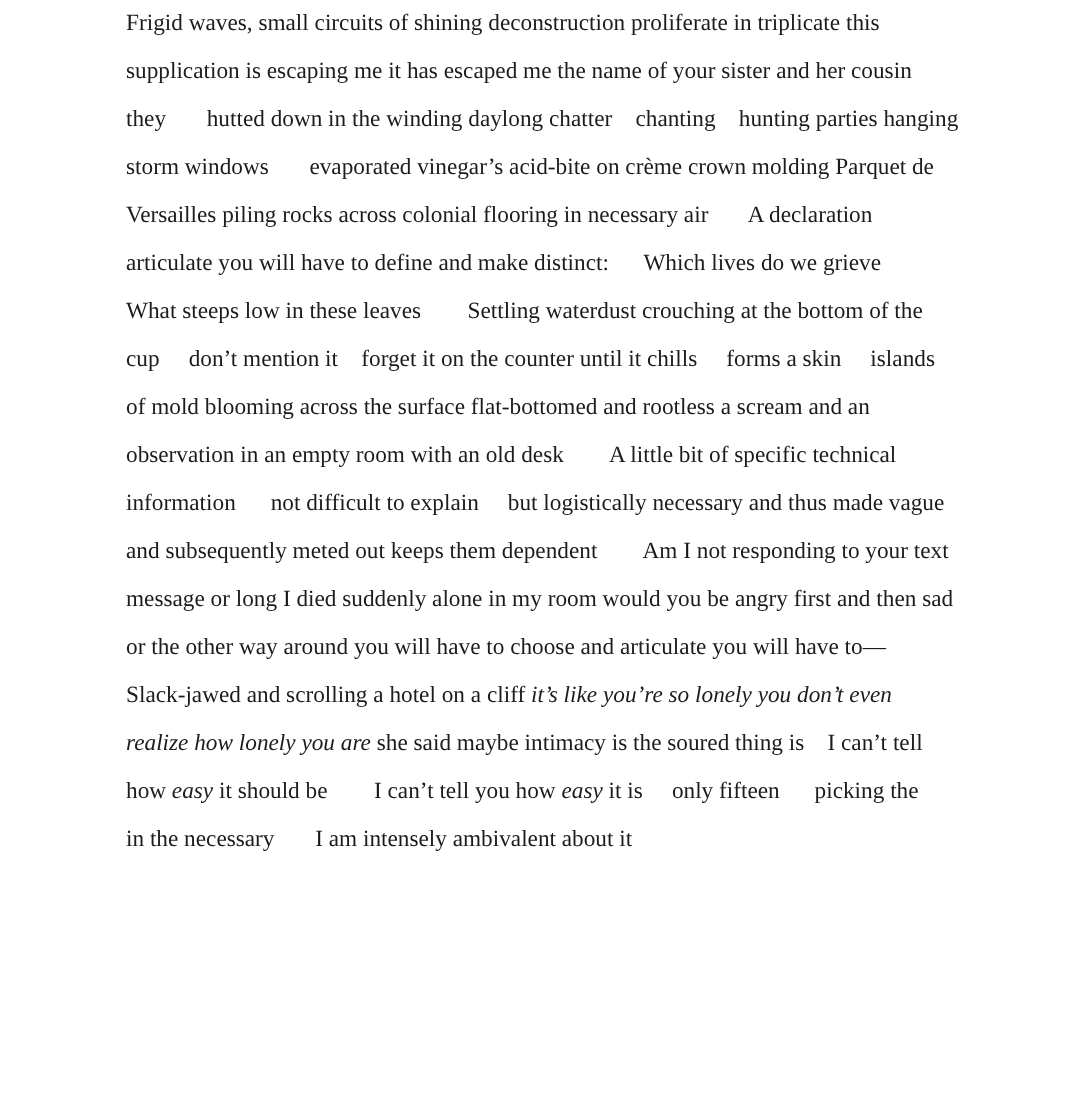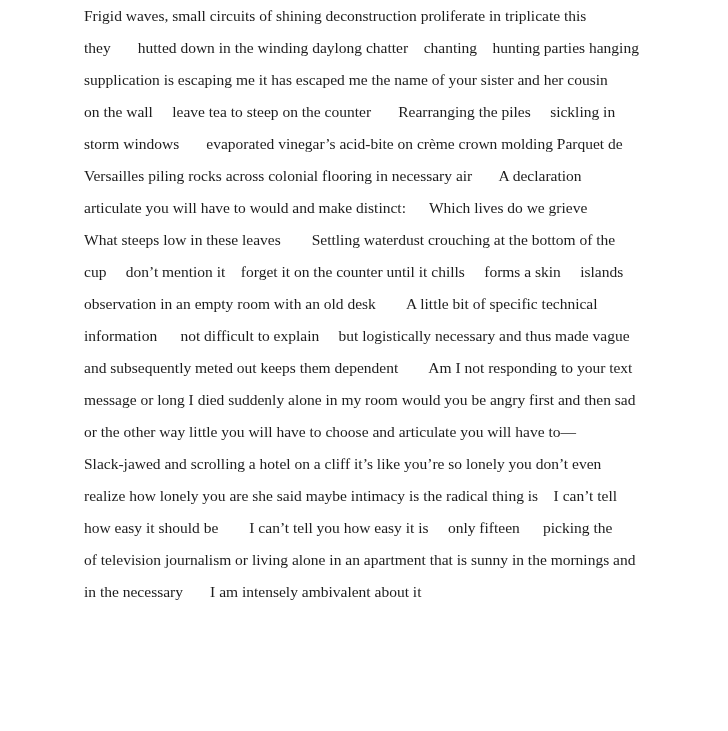--- a/index.html
+++ b/index.html
@@ -23,40 +23,40 @@
     font-family: "Liberation Serif", serif;
     font-size: 15.5px;
     line-height: 32px;
     color: #1c1c1c;
   }
   .line {
     white-space: pre-wrap;
     height: 32px;
   }
   .italic {
+    font-style: italic;
   }
 </style>
 </head>
 <body>
 
 <div class="page">
   <div class="poem" style="color: rgb(28, 28, 28);">
       <div class="line"><span>Frigid waves, small circuits of shining deconstruction proliferate in triplicate this</span></div>
+      <div class="line"><span>supplication is escaping me it has escaped me the name of your sister and her cousin</span></div>
       <div class="line"><span>they       hutted down in the winding daylong chatter    chanting    hunting parties hanging</span></div>
-      <div class="line"><span>supplication is escaping me it has escaped me the name of your sister and her cousin</span></div>
-      <div class="line"><span>on the wall     leave tea to steep on the counter       Rearranging the piles     sickling in</span></div>
       <div class="line"><span>storm windows       evaporated vinegar’s acid-bite on crème crown molding Parquet de</span></div>
       <div class="line"><span>Versailles piling rocks across colonial flooring in necessary air       A declaration</span></div>
-      <div class="line"><span>articulate you will have to would and make distinct:      Which lives do we grieve</span></div>
+      <div class="line"><span>articulate you will have to define and make distinct:      Which lives do we grieve</span></div>
       <div class="line"><span>What steeps low in these leaves        Settling waterdust crouching at the bottom of the</span></div>
       <div class="line"><span>cup     don’t mention it    forget it on the counter until it chills     forms a skin     islands</span></div>
+      <div class="line"><span>of mold blooming across the surface flat-bottomed and rootless a scream and an</span></div>
       <div class="line"><span>observation in an empty room with an old desk        A little bit of specific technical</span></div>
       <div class="line"><span>information      not difficult to explain     but logistically necessary and thus made vague</span></div>
       <div class="line"><span>and subsequently meted out keeps them dependent        Am I not responding to your text</span></div>
       <div class="line"><span>message or long I died suddenly alone in my room would you be angry first and then sad</span></div>
-      <div class="line"><span>or the other way little you will have to choose and articulate you will have to—</span></div>
+      <div class="line"><span>or the other way around you will have to choose and articulate you will have to—</span></div>
       <div class="line"><span>Slack-jawed and scrolling a hotel on a cliff </span><span class="italic">it’s like you’re so lonely you don’t even</span></div>
-      <div class="line"><span class="italic">realize how lonely you are</span><span> she said maybe intimacy is the radical thing is    I can’t tell</span></div>
+      <div class="line"><span class="italic">realize how lonely you are</span><span> she said maybe intimacy is the soured thing is    I can’t tell</span></div>
       <div class="line"><span>how </span><span class="italic">easy</span><span> it should be        I can’t tell you how </span><span class="italic">easy</span><span> it is     only fifteen      picking the</span></div>
-      <div class="line"><span>of television journalism or living alone in an apartment that is sunny in the mornings and</span></div>
       <div class="line"><span>in the necessary       I am intensely ambivalent about it</span></div>
     </div>
 </div>
 
 </body></html>

